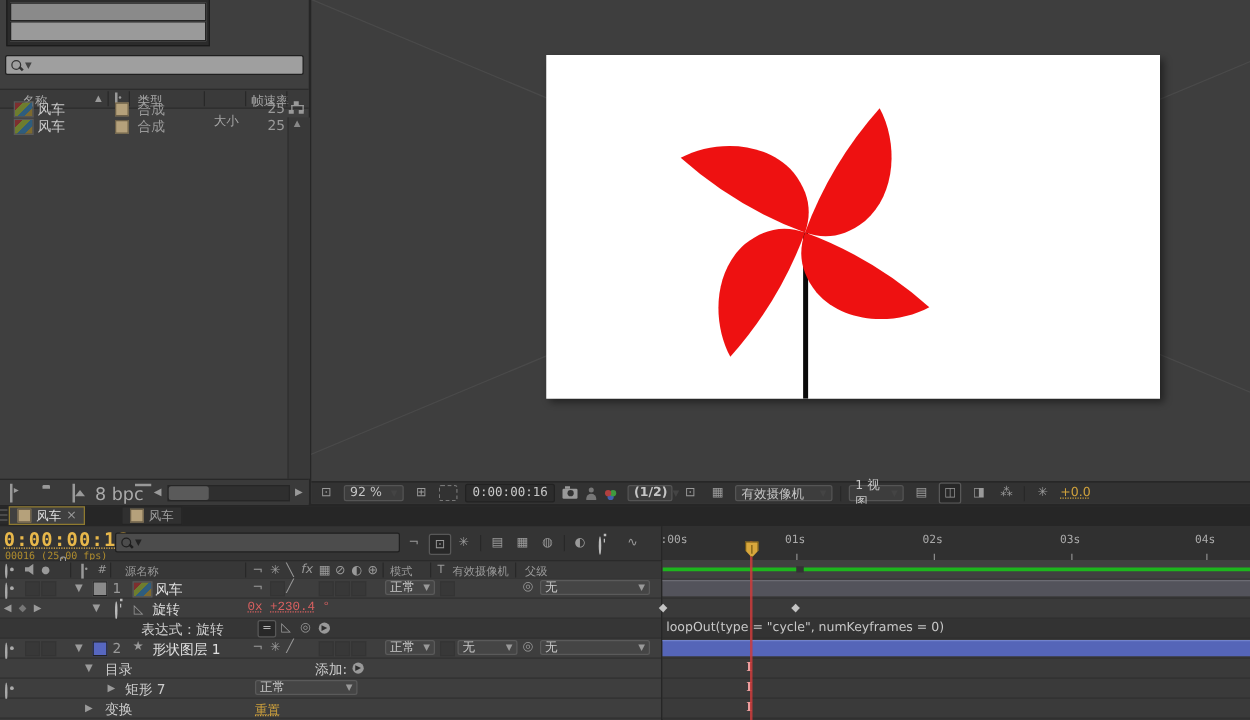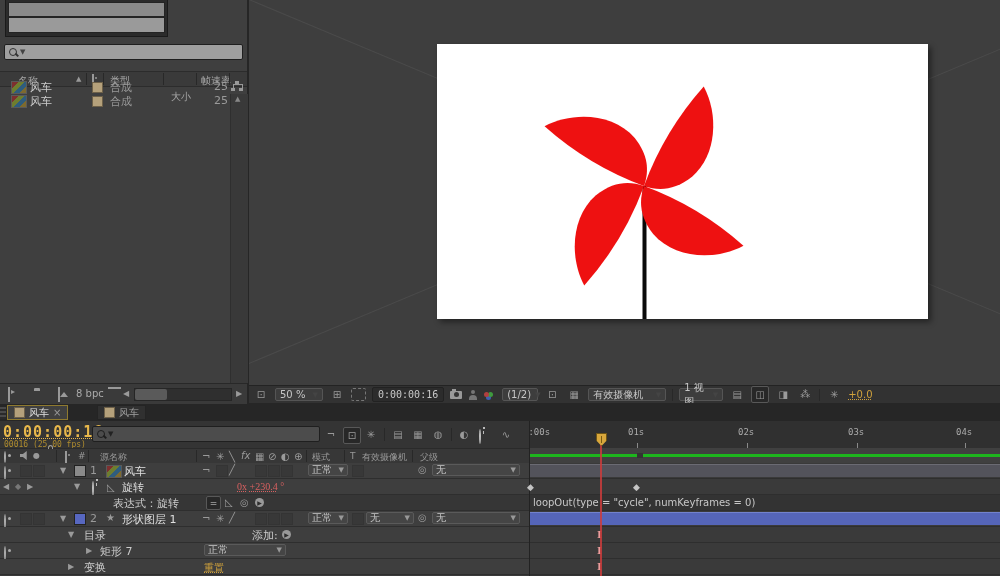--- a/index.html
+++ b/index.html
@@ -80,21 +80,21 @@
   .fpsinfo{font-size:8px;color:#b08d2e;font-family:"DejaVu Sans Mono",monospace;}
   .tbicon{width:16px;height:15px;display:flex;align-items:center;justify-content:center;color:#9a9a9a;font-size:10px;border-radius:2px;}
   .tbicon.pressed{background:#282828;border:1px solid #585858;}
   .tlhead{background:#373737;border-top:1px solid #2a2a2a;border-bottom:1px solid #2a2a2a;font-size:9px;color:#999;}
   .trow{left:0;width:529px;height:15px;background:#3e3e3e;border-bottom:1px solid #2e2e2e;}
   .band{left:0;width:470px;height:15px;background:#3a3a3a;border-bottom:1px solid #2e2e2e;}
   .dd{background:#454545;border:1px solid #5a5a5a;border-radius:2px;height:12px;display:flex;align-items:center;justify-content:space-between;padding:0 3px;box-sizing:border-box;font-size:10px;color:#c8c8c8;}
   .dd .caret{color:#999;}
   .cellbox{width:10px;height:10px;border:1px solid #343434;background:#383838;}
   .swatch{width:10px;height:10px;border:1px solid #222;}
-  .redval{color:#d96060;font-size:10px;font-family:Liberation Serif, serif;margin-left:39px;}
+  .redval{color:#d96060;font-size:10px;font-family:Liberation Mono, monospace;}
   .redval u{text-decoration:underline dotted 1px;}
   .goldlink{color:#cfa13c;text-decoration:underline dotted 1px;font-size:10px;}
   .ruler{left:530px;top:16px;width:470px;height:31px;background:#303030;overflow:hidden;}
   .rlabel{position:absolute;top:6px;font-size:9px;color:#aaa;font-family:"DejaVu Sans Mono",monospace;}
   .rtick{position:absolute;top:22px;width:1px;height:5px;background:#8a8a8a;}
   .greenbar{position:absolute;top:6px;left:0;width:470px;height:3px;background:#1db51d;}
   .kf{position:absolute;color:#c4c4c4;font-size:9px;top:3px;}
   .ibeam{position:absolute;color:#ec9c9c;font-size:10px;font-weight:bold;font-family:"DejaVu Serif",serif;}
   .cti-line{position:absolute;width:2px;background:rgba(205,60,60,.85);}
   .cti-marker{position:absolute;width:11px;height:13px;background:#d8a73c;border:1px solid #6e5516;box-sizing:border-box;clip-path:polygon(0 0,100% 0,100% 55%,50% 100%,0 55%);}
@@ -143,21 +143,21 @@
       <span class="abs dim" style="left:110px;top:0;">合成</span>
       <span class="abs dim" style="left:214px;top:0;">25</span>
     </div>
     <div class="abs vscroll">
       <span class="abs" style="left:4px;top:1px;font-size:7px;color:#888;">▲</span>
     </div>
     <div class="abs pfooter">
       <span class="abs i-screen" style="left:8px;top:4px;"></span>
       <span class="abs i-folder" style="left:32px;top:7px;"></span>
       <span class="abs i-pic" style="left:56px;top:4px;"></span>
-      <span class="abs" style="left:76px;top:4px;font-size:10px;color:#aaa;">8 bpc</span>
+      <span class="abs" style="left:76px;top:4px;font-size:14px;color:#aaa;">8 bpc</span>
       <span class="abs i-trash" style="left:106px;top:5px;"></span>
       <span class="abs ic" style="left:123px;top:6px;font-size:8px;">◀</span>
       <div class="abs hscroll" style="left:134px;top:4px;width:96px;height:11px;">
         <div class="hthumb" style="width:32px;height:100%;"></div>
       </div>
       <span class="abs ic" style="left:236px;top:6px;font-size:8px;">▶</span>
     </div>
   </div>
 
   <div id="viewer" class="abs">
@@ -170,30 +170,30 @@
           <path transform="rotate(30)" d="M0 0 Q -10 -58 2 -116 C 28 -100 48 -64 37 -32 C 29 -12 16 -3 0 0 Z"></path>
           <path transform="rotate(120)" d="M0 0 Q -10 -58 2 -116 C 28 -100 48 -64 37 -32 C 29 -12 16 -3 0 0 Z"></path>
           <path transform="rotate(210)" d="M0 0 Q -10 -58 2 -116 C 28 -100 48 -64 37 -32 C 29 -12 16 -3 0 0 Z"></path>
           <path transform="rotate(300)" d="M0 0 Q -10 -58 2 -116 C 28 -100 48 -64 37 -32 C 29 -12 16 -3 0 0 Z"></path>
         </g>
       </svg>
     </div>
     <div class="abs vtoolbar">
       <span class="tbicon">⊡</span>
       <span class="chip" style="width:48px;">
-          <span>50 %</span>
+          <span>92 %</span>
           <span class="caret">▼</span>
         </span>
       <span class="tbicon">⊞</span>
       <span class="tbicon" style="border:1px dashed #777;width:13px;height:11px;"></span>
       <span class="tcchip">0:00:00:16</span>
       <span class="i-cam"></span>
       <span class="i-person"></span>
       <span class="i-rgb"></span>
-      <span class="chip" style="width:36px;">
+      <span class="chip" style="width:36px;font-weight:bold;">
           <span>(1/2)</span>
           <span class="caret">▼</span>
         </span>
       <span class="tbicon">⊡</span>
       <span class="tbicon">▦</span>
       <span class="chip" style="width:78px;">
           <span>有效摄像机</span>
           <span class="caret">▼</span>
         </span>
       <span class="sep" style="height:12px;"></span>

